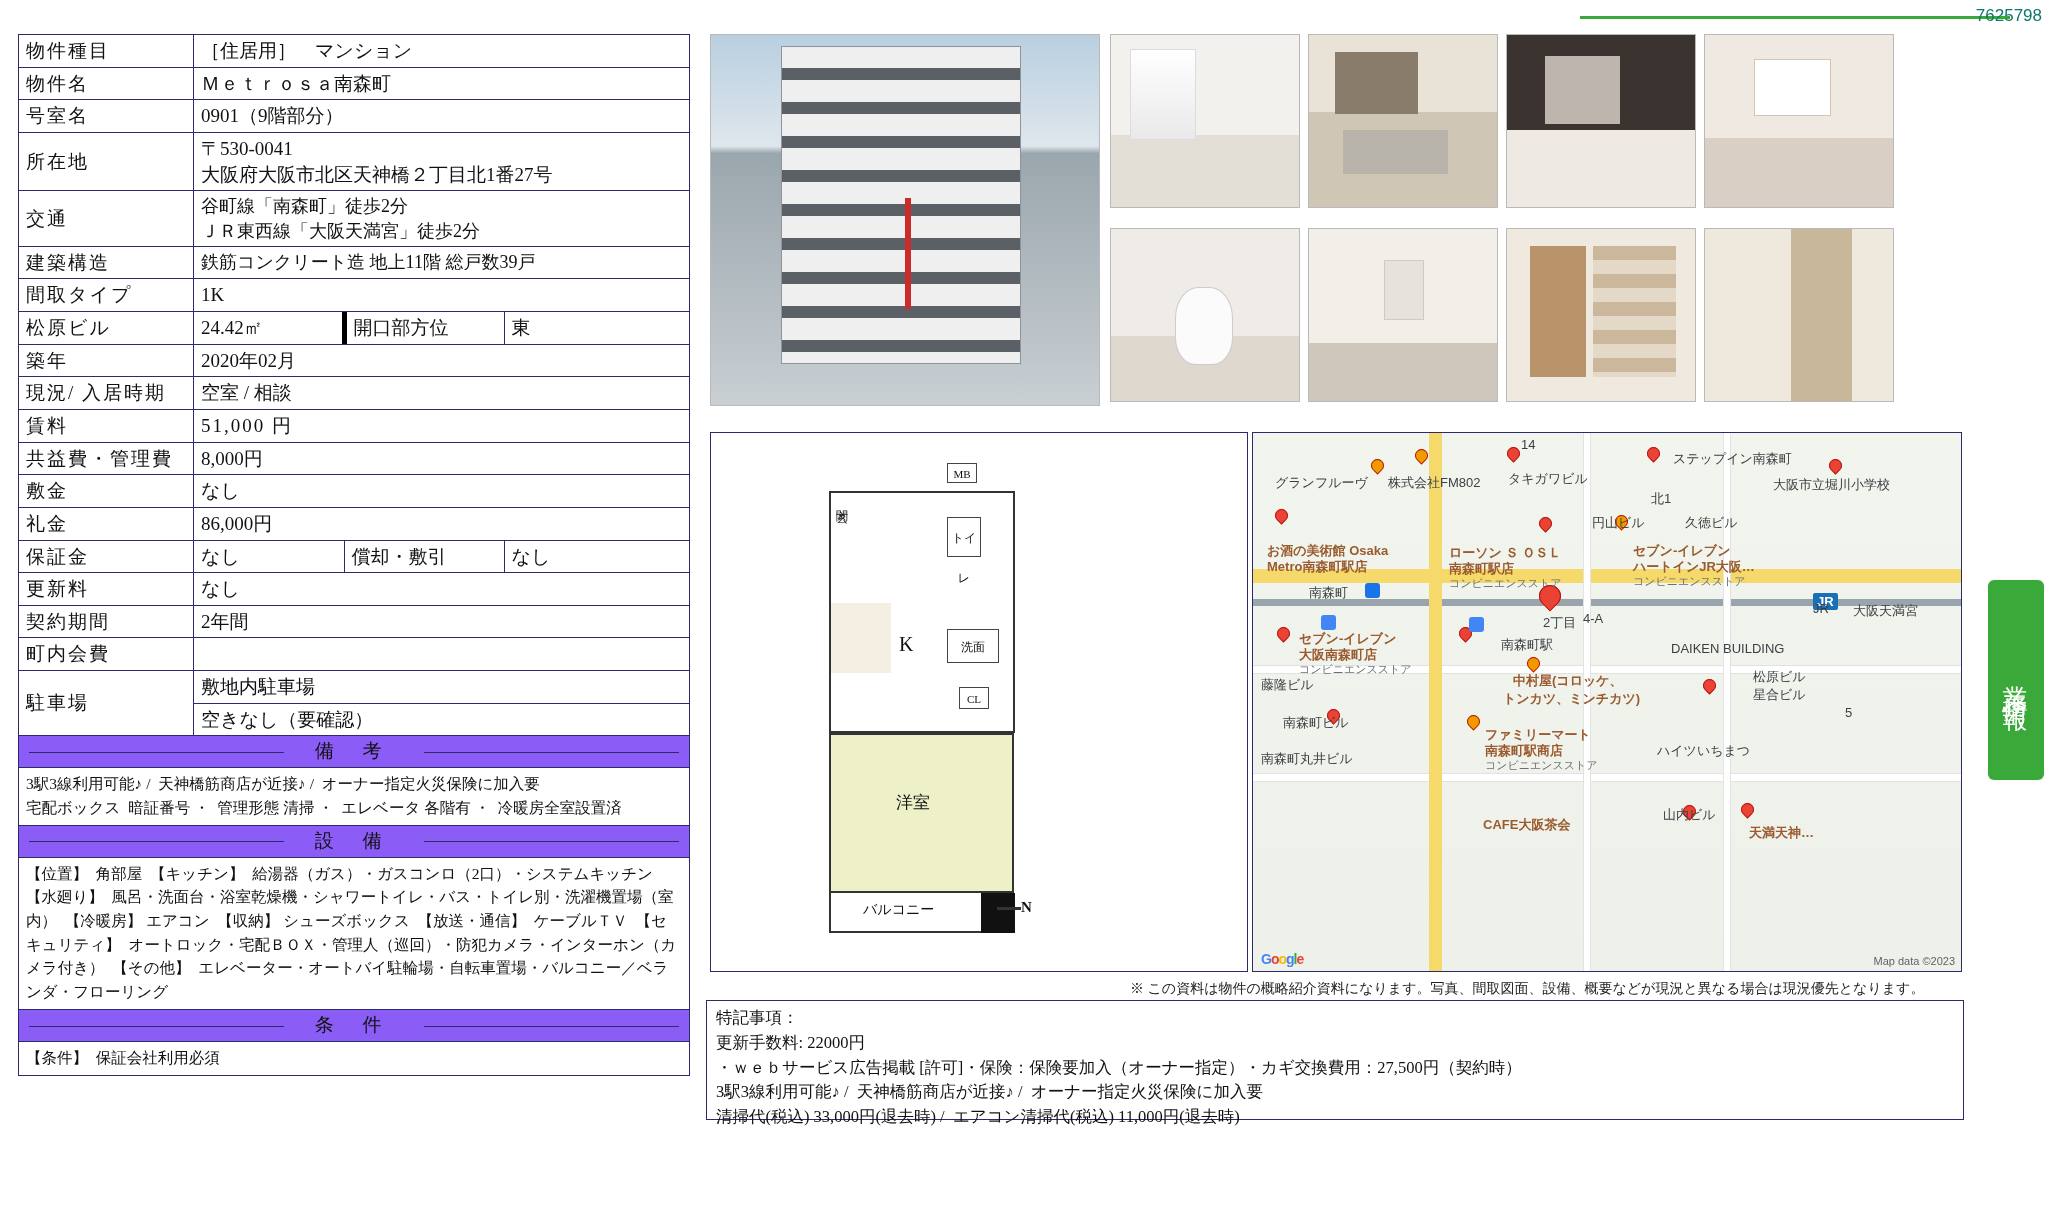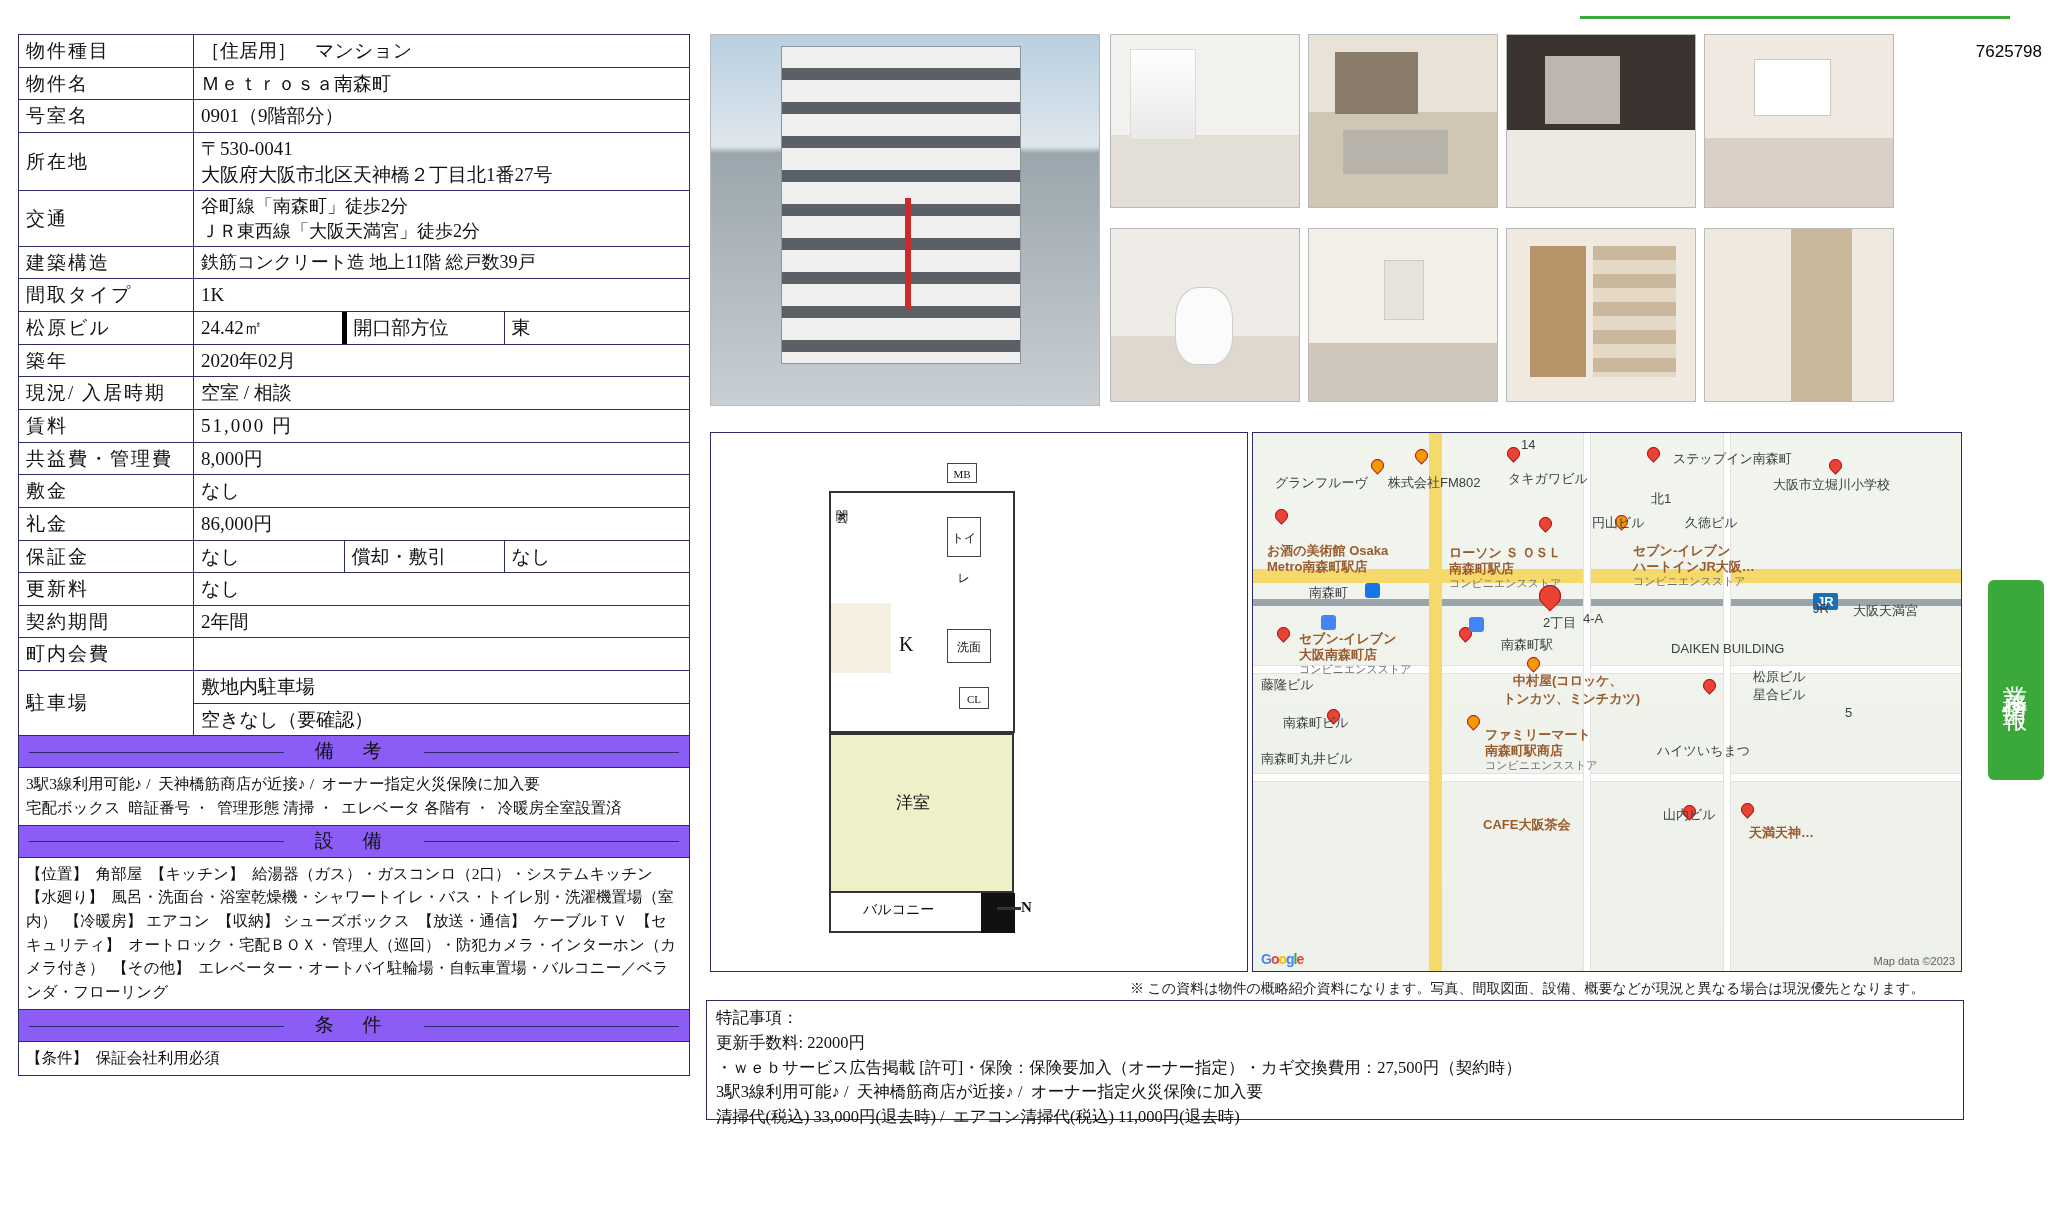--- a/index.html
+++ b/index.html
@@ -8,21 +8,21 @@
     width: 2056px; height: 1207px;
     background: #ffffff;
     font-family: "Liberation Serif", "DejaVu Serif", serif;
     color: #111;
     position: relative;
     overflow: hidden;
   }
   
   .doc-id {
     position:absolute; right:14px; top:6px;
-    font-size:17px; color:#000000; font-family:"Liberation Sans", sans-serif;margin-top:36px;
+    font-size:17px; color:#0f766e; font-family:"Liberation Sans", sans-serif;
   }
   .top-rule {
     position:absolute; left:1580px; top:16px; width:430px; height:3px;
     background:#3aa93a;
   }
 
   
   .left-panel {
     position:absolute; left:18px; top:34px; width:672px;
   }
@@ -347,21 +347,21 @@
 </div>
 
 <div class="floorplan">
   <div class="fp-inner">
     <div class="fp-blockA"></div>
     <div class="fp-room"></div>
     <div class="fp-balcony"></div>
 
     <div class="fp-box" style="left:236px;top:30px;width:30px;height:20px;line-height:20px">MB</div>
     <div class="fp-box" style="left:236px;top:84px;width:34px;height:40px;line-height:40px;font-size:12px">トイレ</div>
-    <div class="fp-box" style="left:236px;top:196px;width:44px;height:34px;line-height:34px;font-size:12px">洗面</div>
+    <div class="fp-box" style="left:236px;top:196px;width:52px;height:34px;line-height:34px;font-size:12px">洗面</div>
     <div class="fp-box" style="left:248px;top:254px;width:30px;height:22px;line-height:22px">CL</div>
     <div class="fp-k"></div>
     <div class="fp-label" style="left:188px;top:200px;font-size:20px">K</div>
     <div class="fp-label" style="left:122px;top:68px;font-size:12px;writing-mode:vertical-rl">玄関</div>
     <div class="fp-label" style="left:185px;top:358px;">洋室</div>
     <div class="fp-label" style="left:152px;top:468px;font-size:14px">バルコニー</div>
     <div class="fp-label" style="left:310px;top:466px;font-size:15px;font-weight:bold">N</div>
     <div class="fp-dark" style="left:270px;top:460px;width:34px;height:40px"></div>
     <div class="fp-line" style="left:286px;top:474px;width:24px;height:3px"></div>
   </div>

